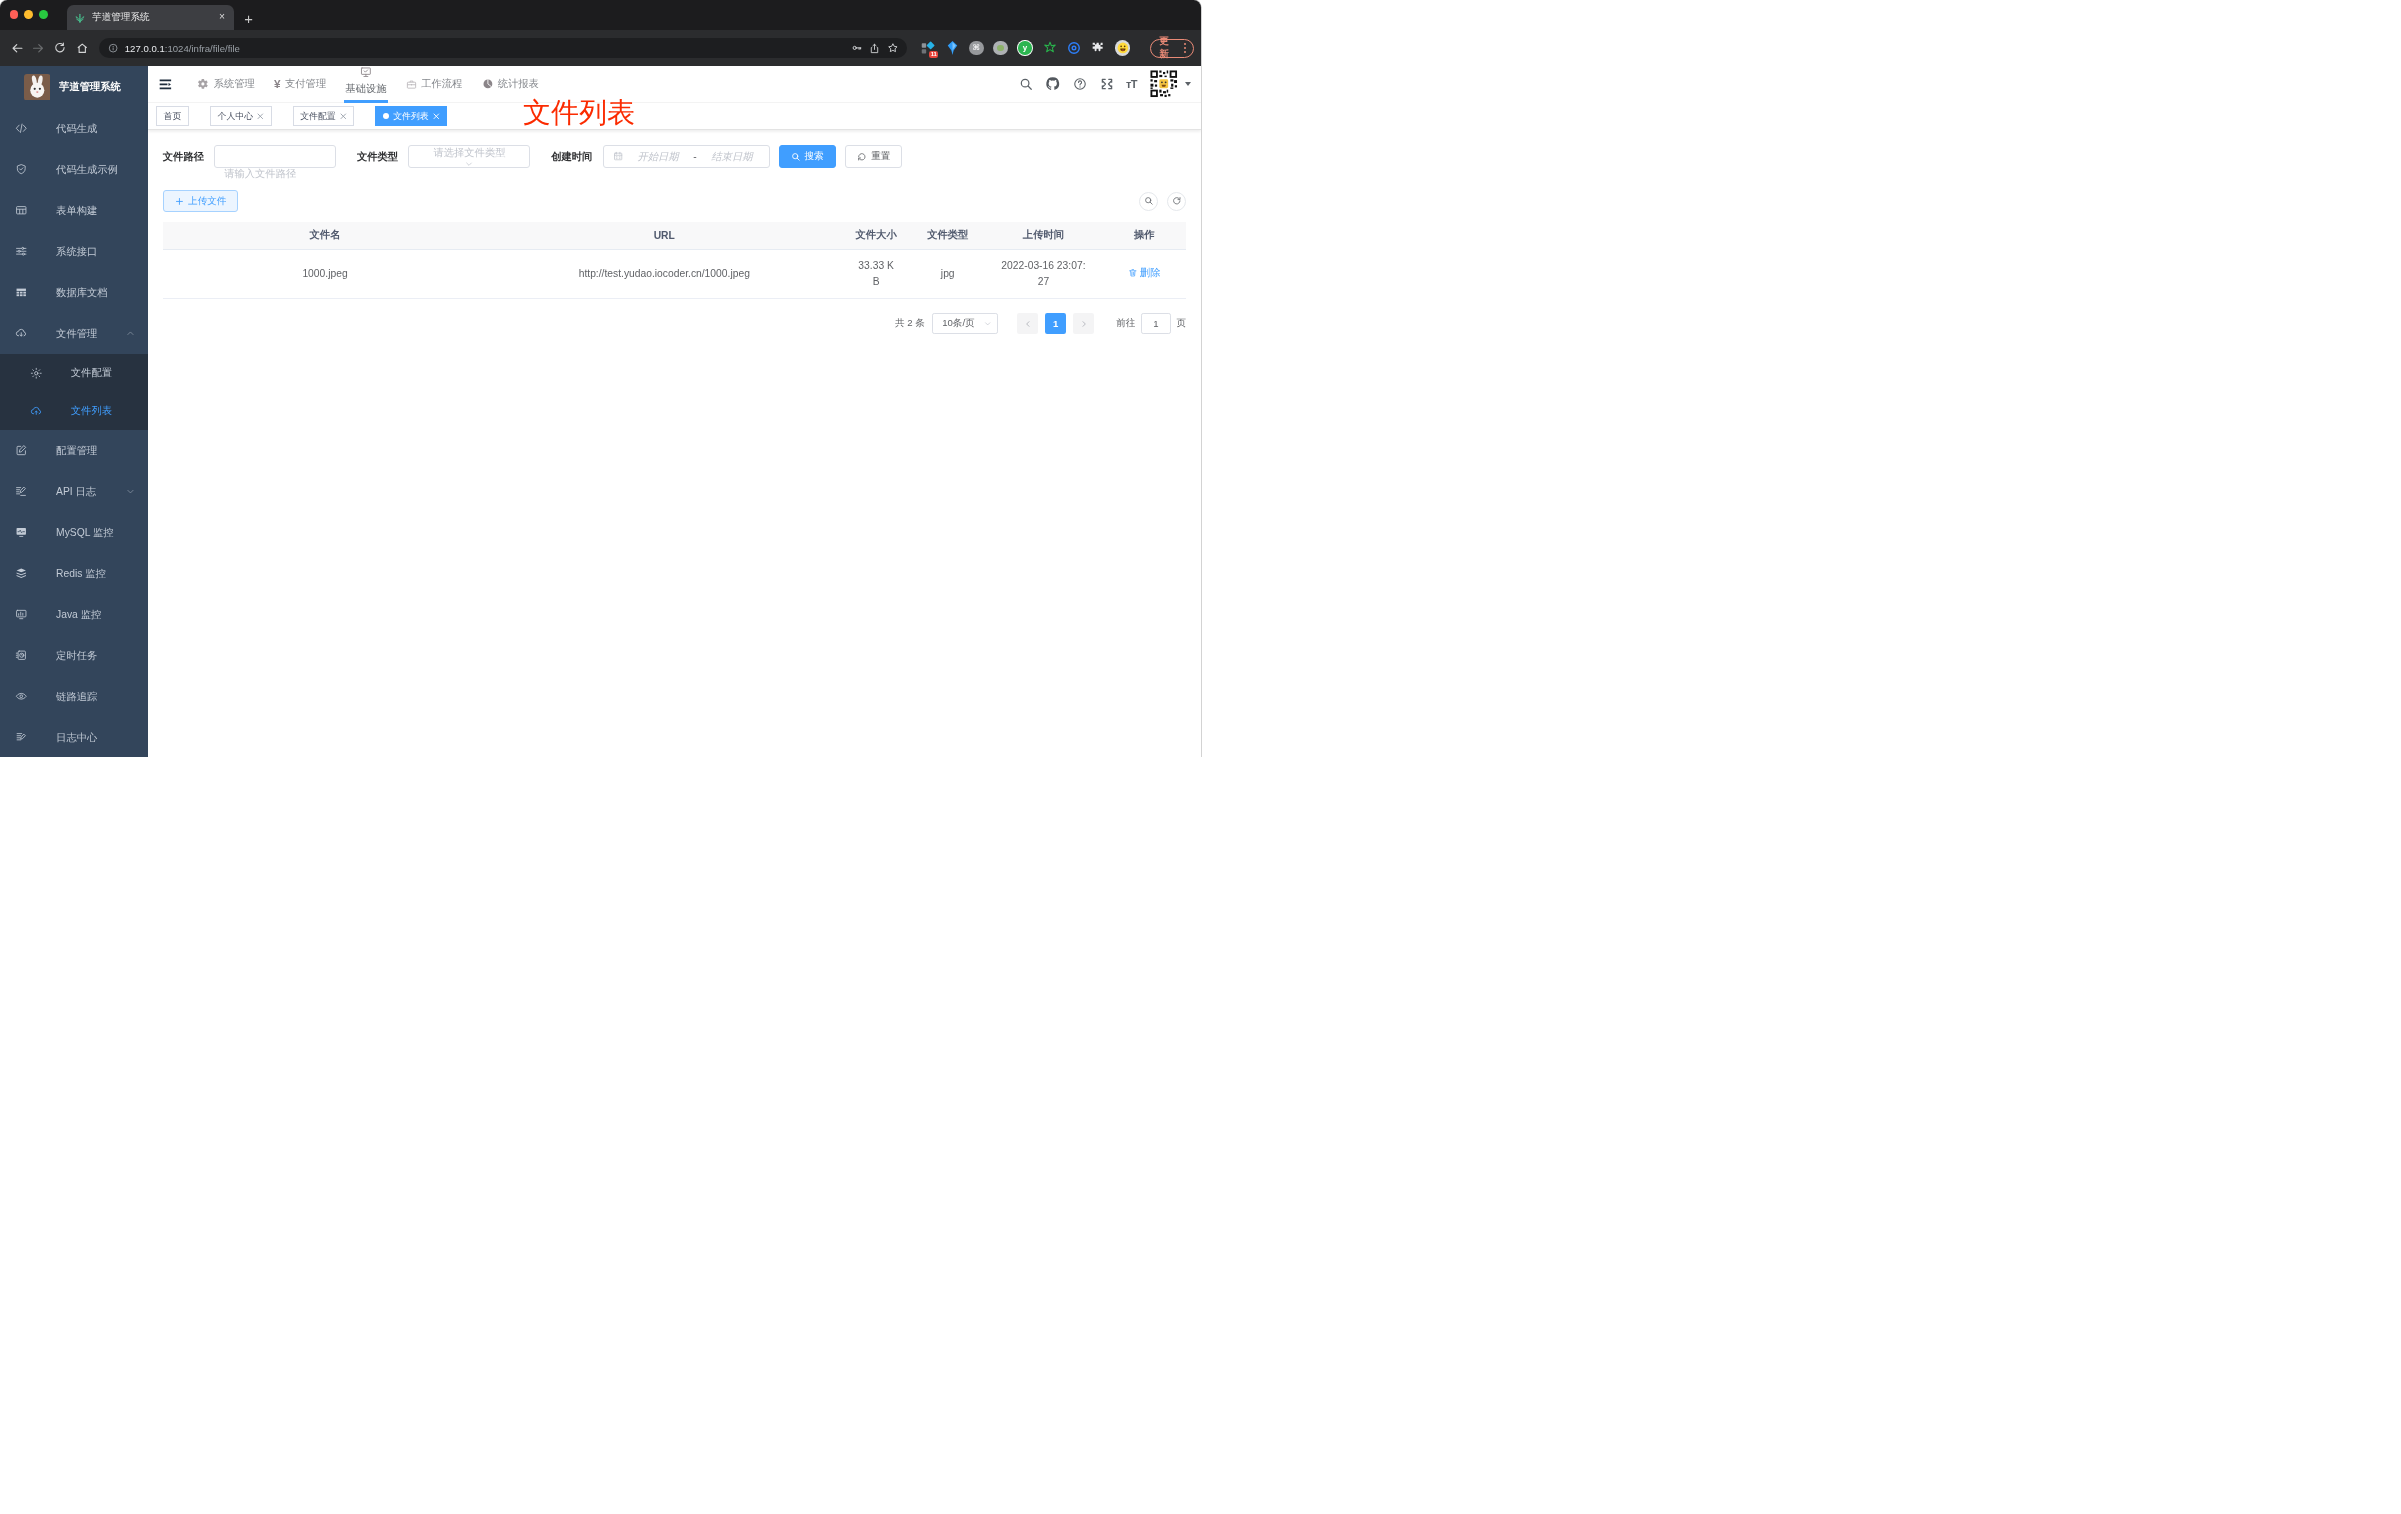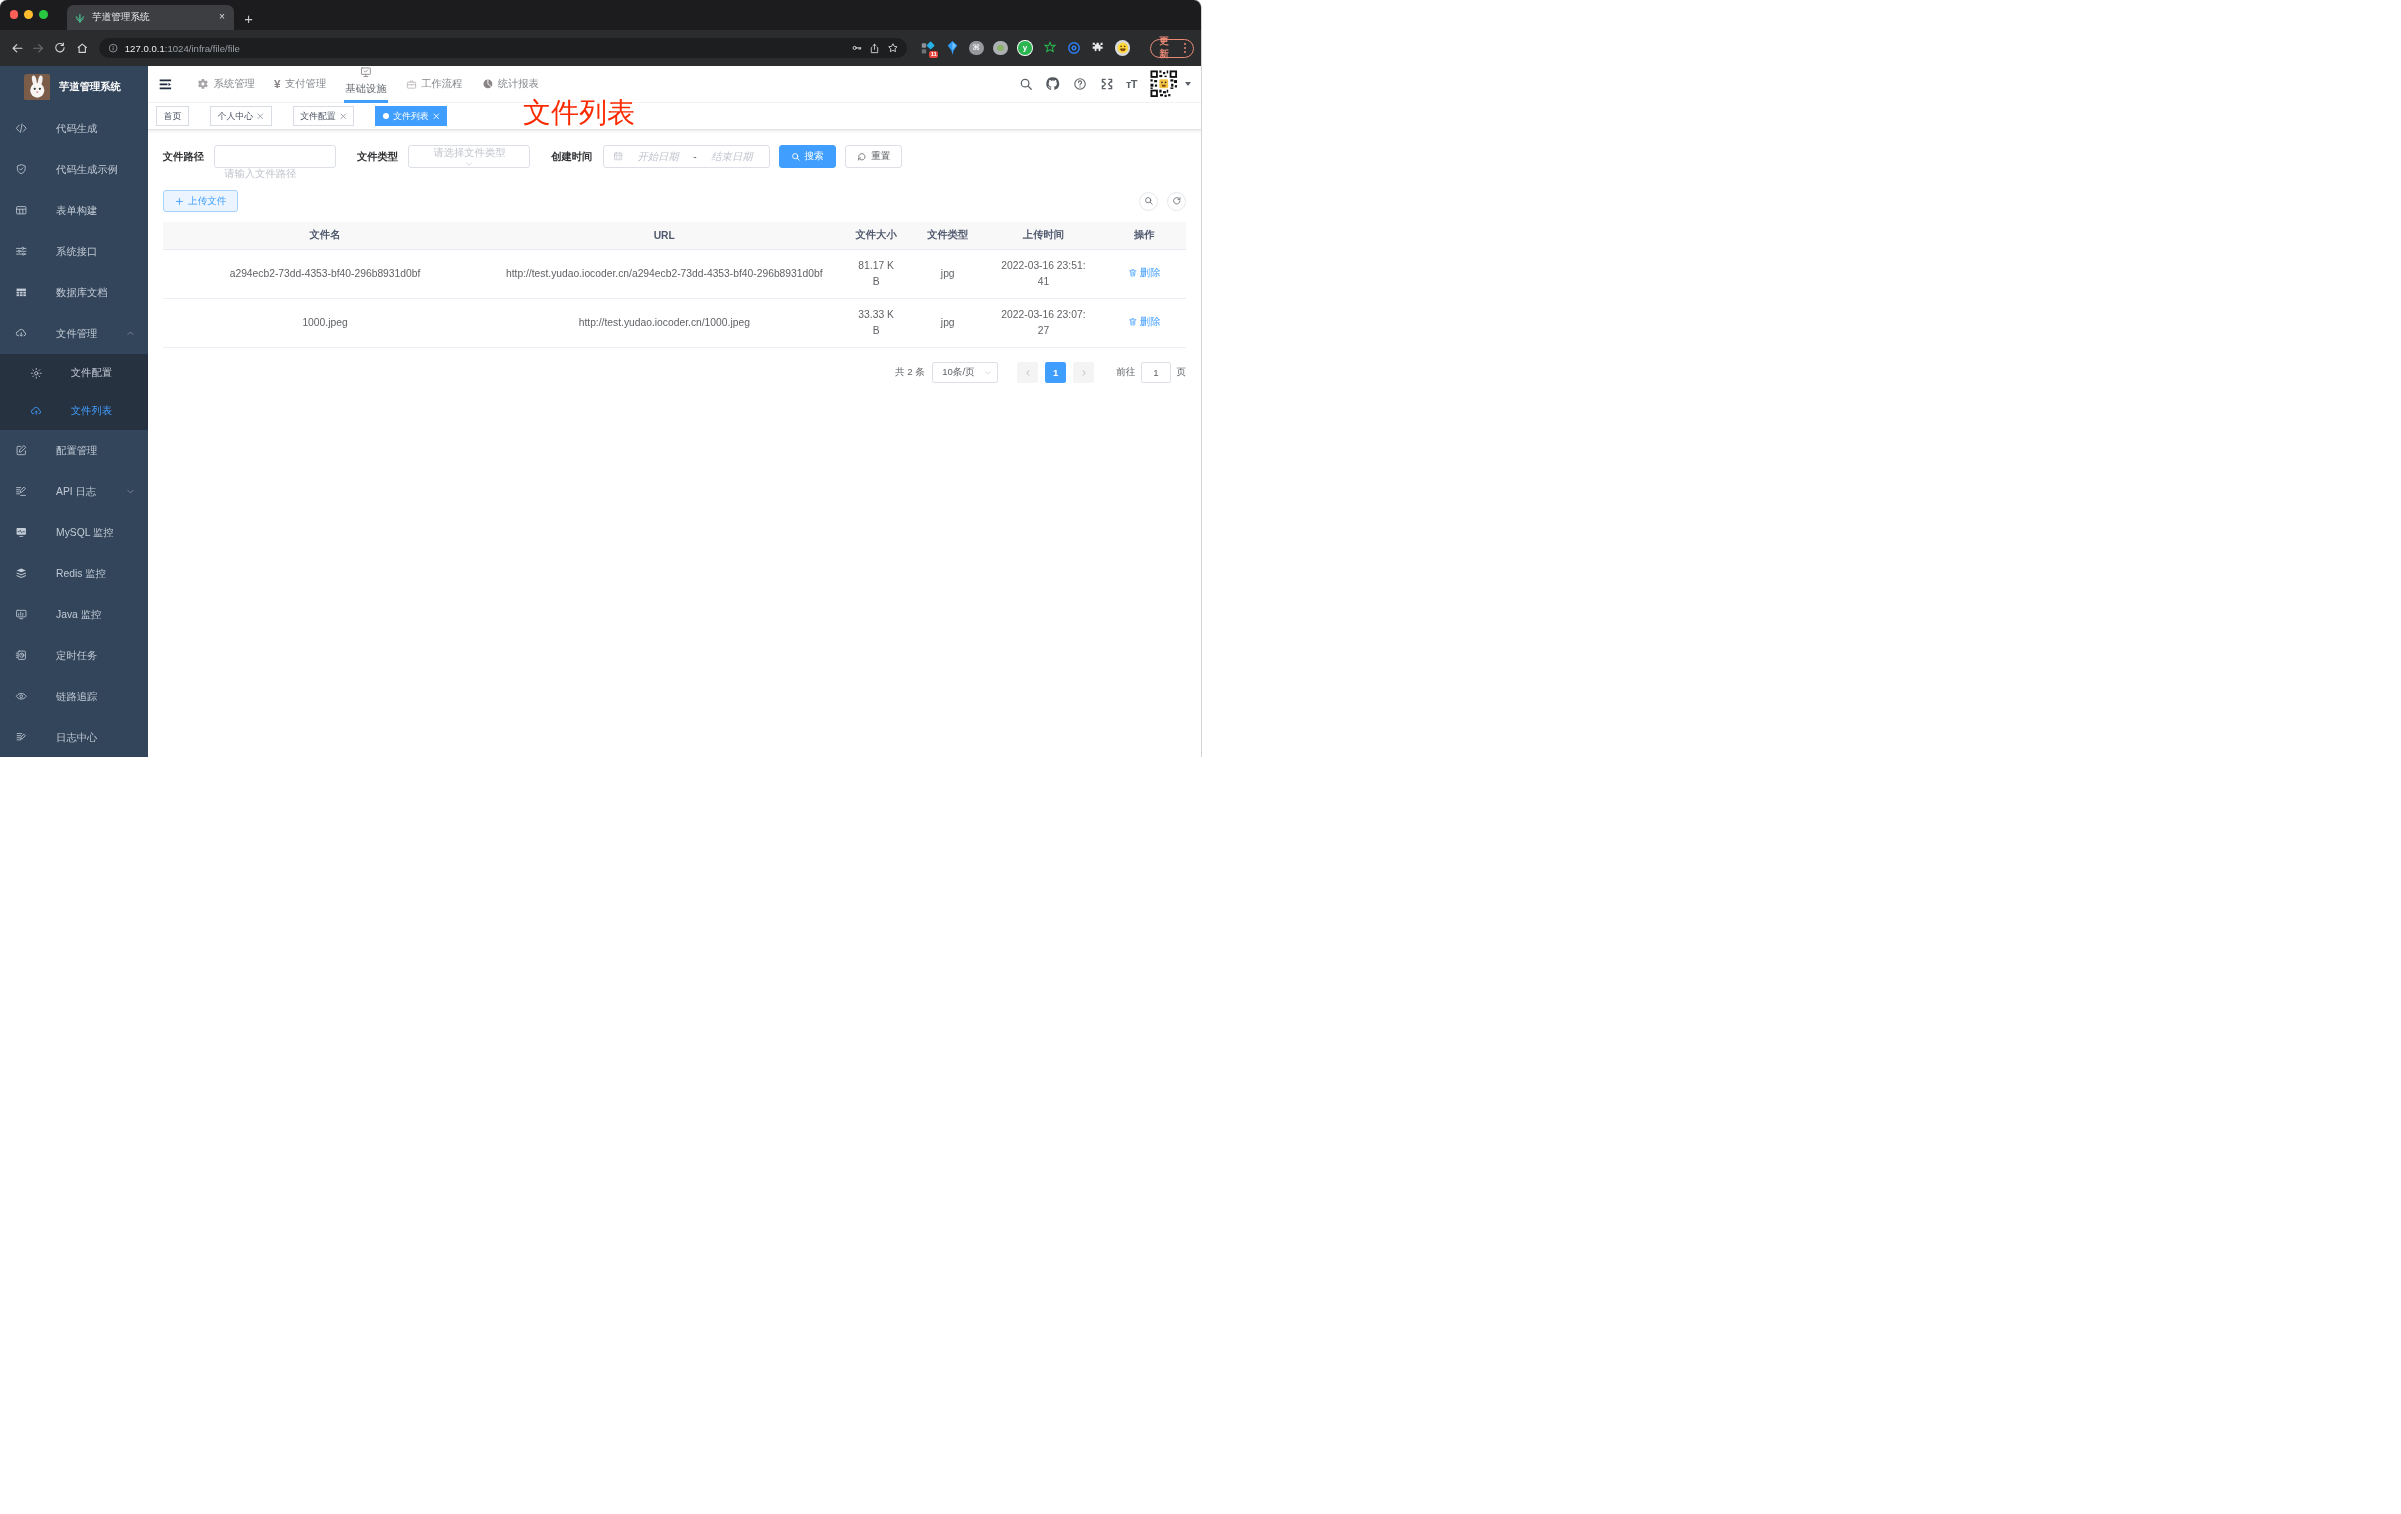--- a/index.html
+++ b/index.html
@@ -663,33 +663,20 @@
               <th>文件名</th>
               <th>URL</th>
               <th>文件大小</th>
               <th>文件类型</th>
               <th>上传时间</th>
               <th>操作</th>
             </tr>
           </thead>
           <tbody>
             <tr>
-              <td>a294ecb2-73dd-4353-bf40-296b8931d0bf</td>
-              <td>http://test.yudao.iocoder.cn/a294ecb2-73dd-4353-bf40-296b8931d0bf</td>
-              <td>81.17 KB</td>
-              <td>jpg</td>
-              <td>2022-03-16 23:51:41</td>
-              <td><span class="del-link">
-                    <svg width="9.6" height="9.6" viewBox="0 0 24 24" fill="none" stroke="#409eff" stroke-width="1.8" stroke-linecap="round">
-                      <path d="M4 7h16M10 4h4M6.5 7l1 13h9l1-13M10 11v5.5M14 11v5.5"></path>
-                    </svg>
-                    <span>删除</span>
-                  </span></td>
-            </tr>
-            <tr>
               <td>1000.jpeg</td>
               <td>http://test.yudao.iocoder.cn/1000.jpeg</td>
               <td>33.33 KB</td>
               <td>jpg</td>
               <td>2022-03-16 23:07:27</td>
               <td><span class="del-link">
                     <svg width="9.6" height="9.6" viewBox="0 0 24 24" fill="none" stroke="#409eff" stroke-width="1.8" stroke-linecap="round">
                       <path d="M4 7h16M10 4h4M6.5 7l1 13h9l1-13M10 11v5.5M14 11v5.5"></path>
                     </svg>
                     <span>删除</span>

